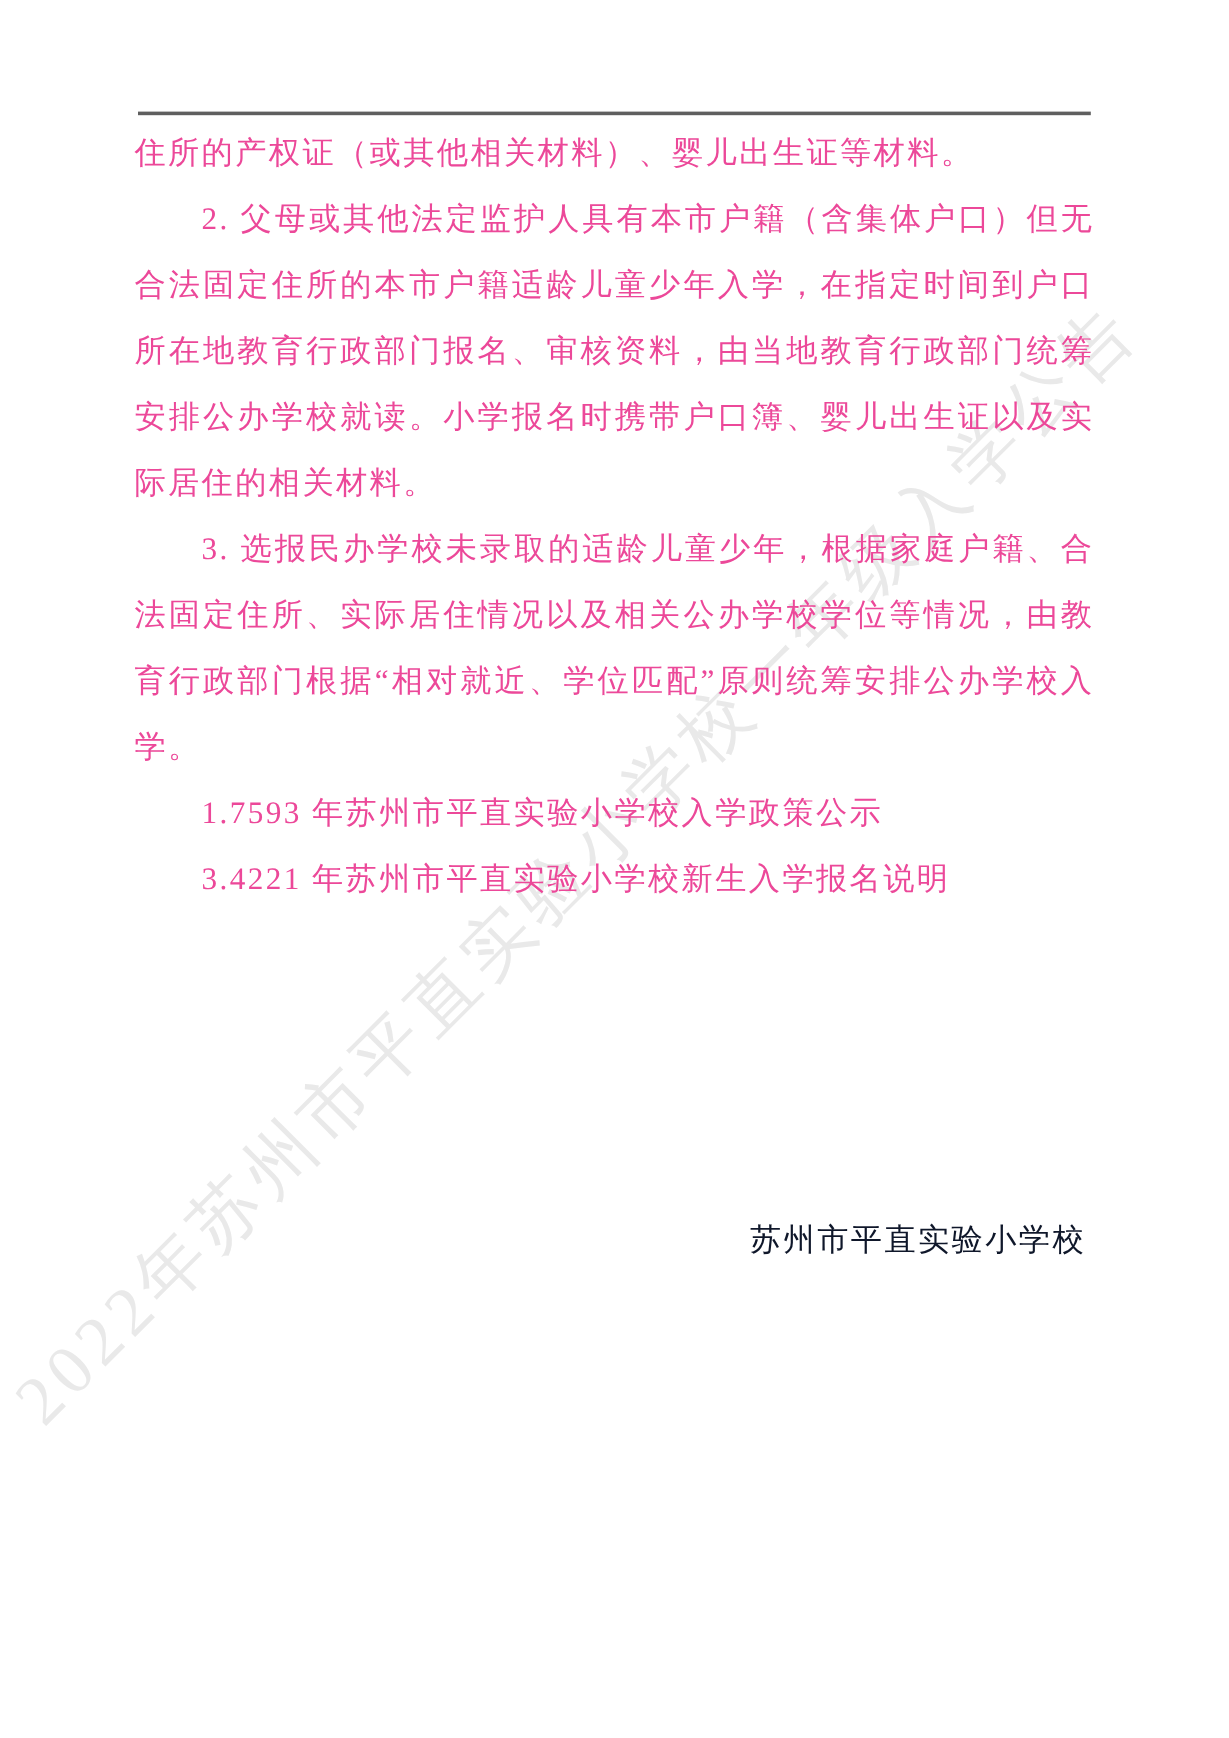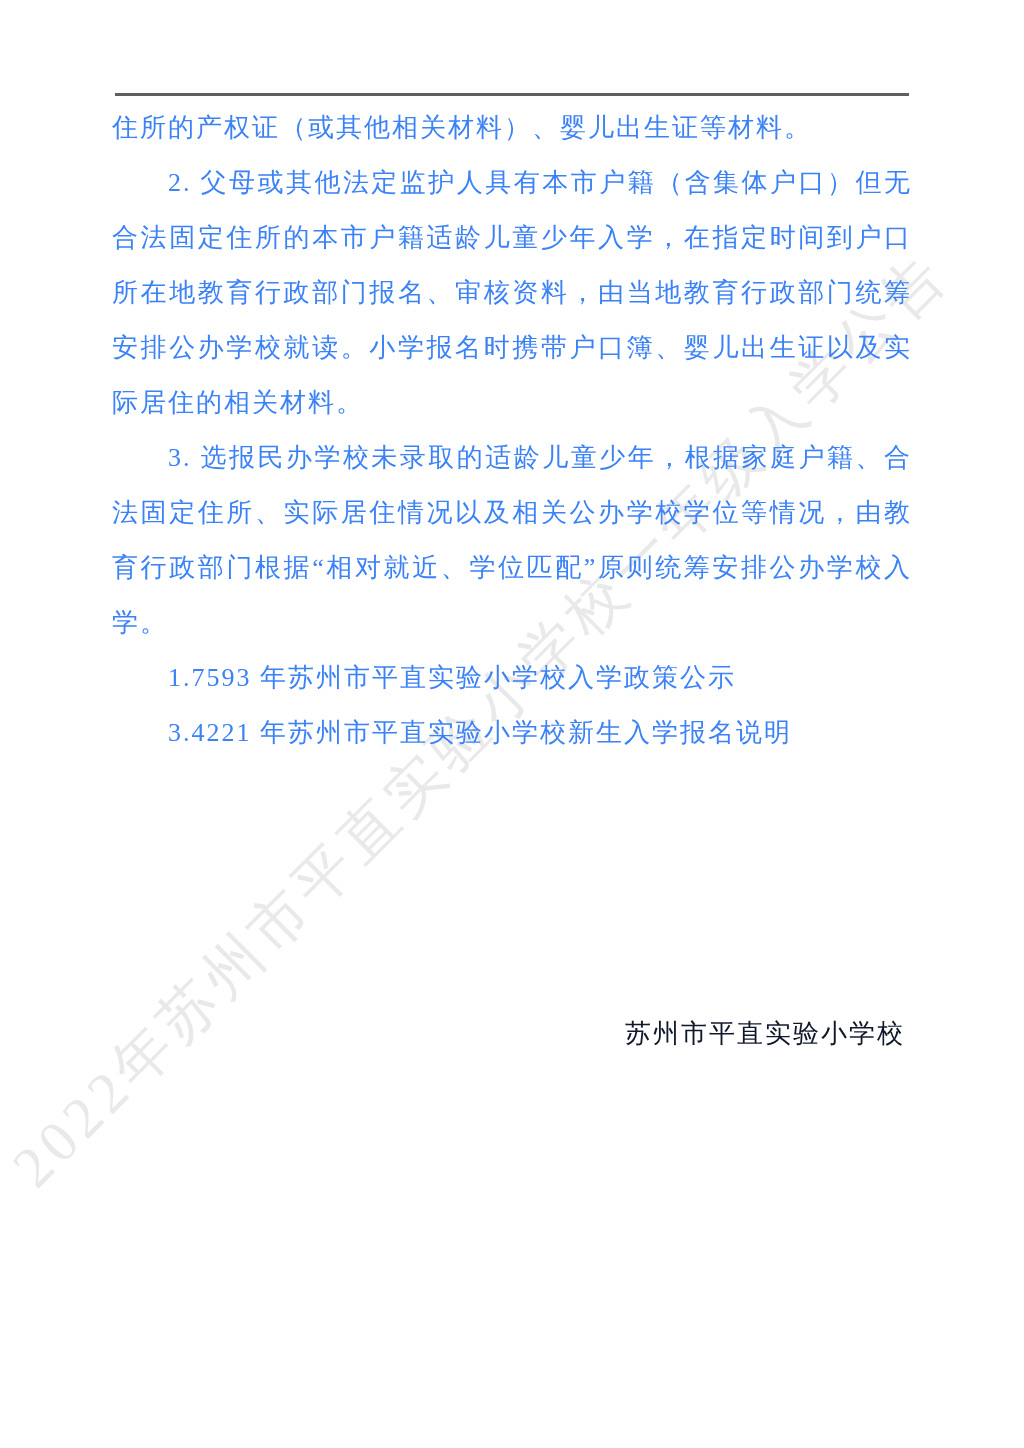--- a/index.html
+++ b/index.html
@@ -30,21 +30,21 @@
     width: 794px;
     height: 3px;
     background: #5f5f5f;
     z-index: 1;
   }
   .body-text {
     position: absolute;
     left: 112px;
     top: 100px;
     width: 800px;
-    color: #3b82f6;
+    color: #ec4899;
     font-size: 26px;
     line-height: 55px;
     letter-spacing: 2px;
     text-align: justify;
     text-justify: inter-ideograph;
     z-index: 2;
   }
   .body-text p { margin: 0; padding: 0; }
   .body-text p.indent { text-indent: 56px; }
   .sig {

